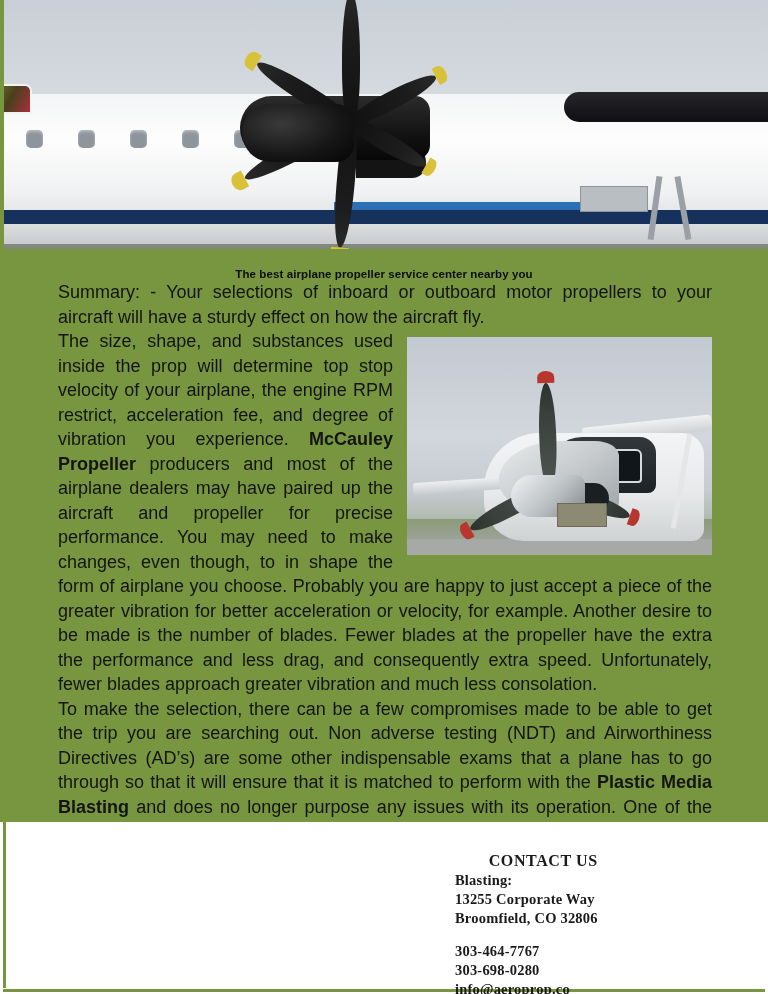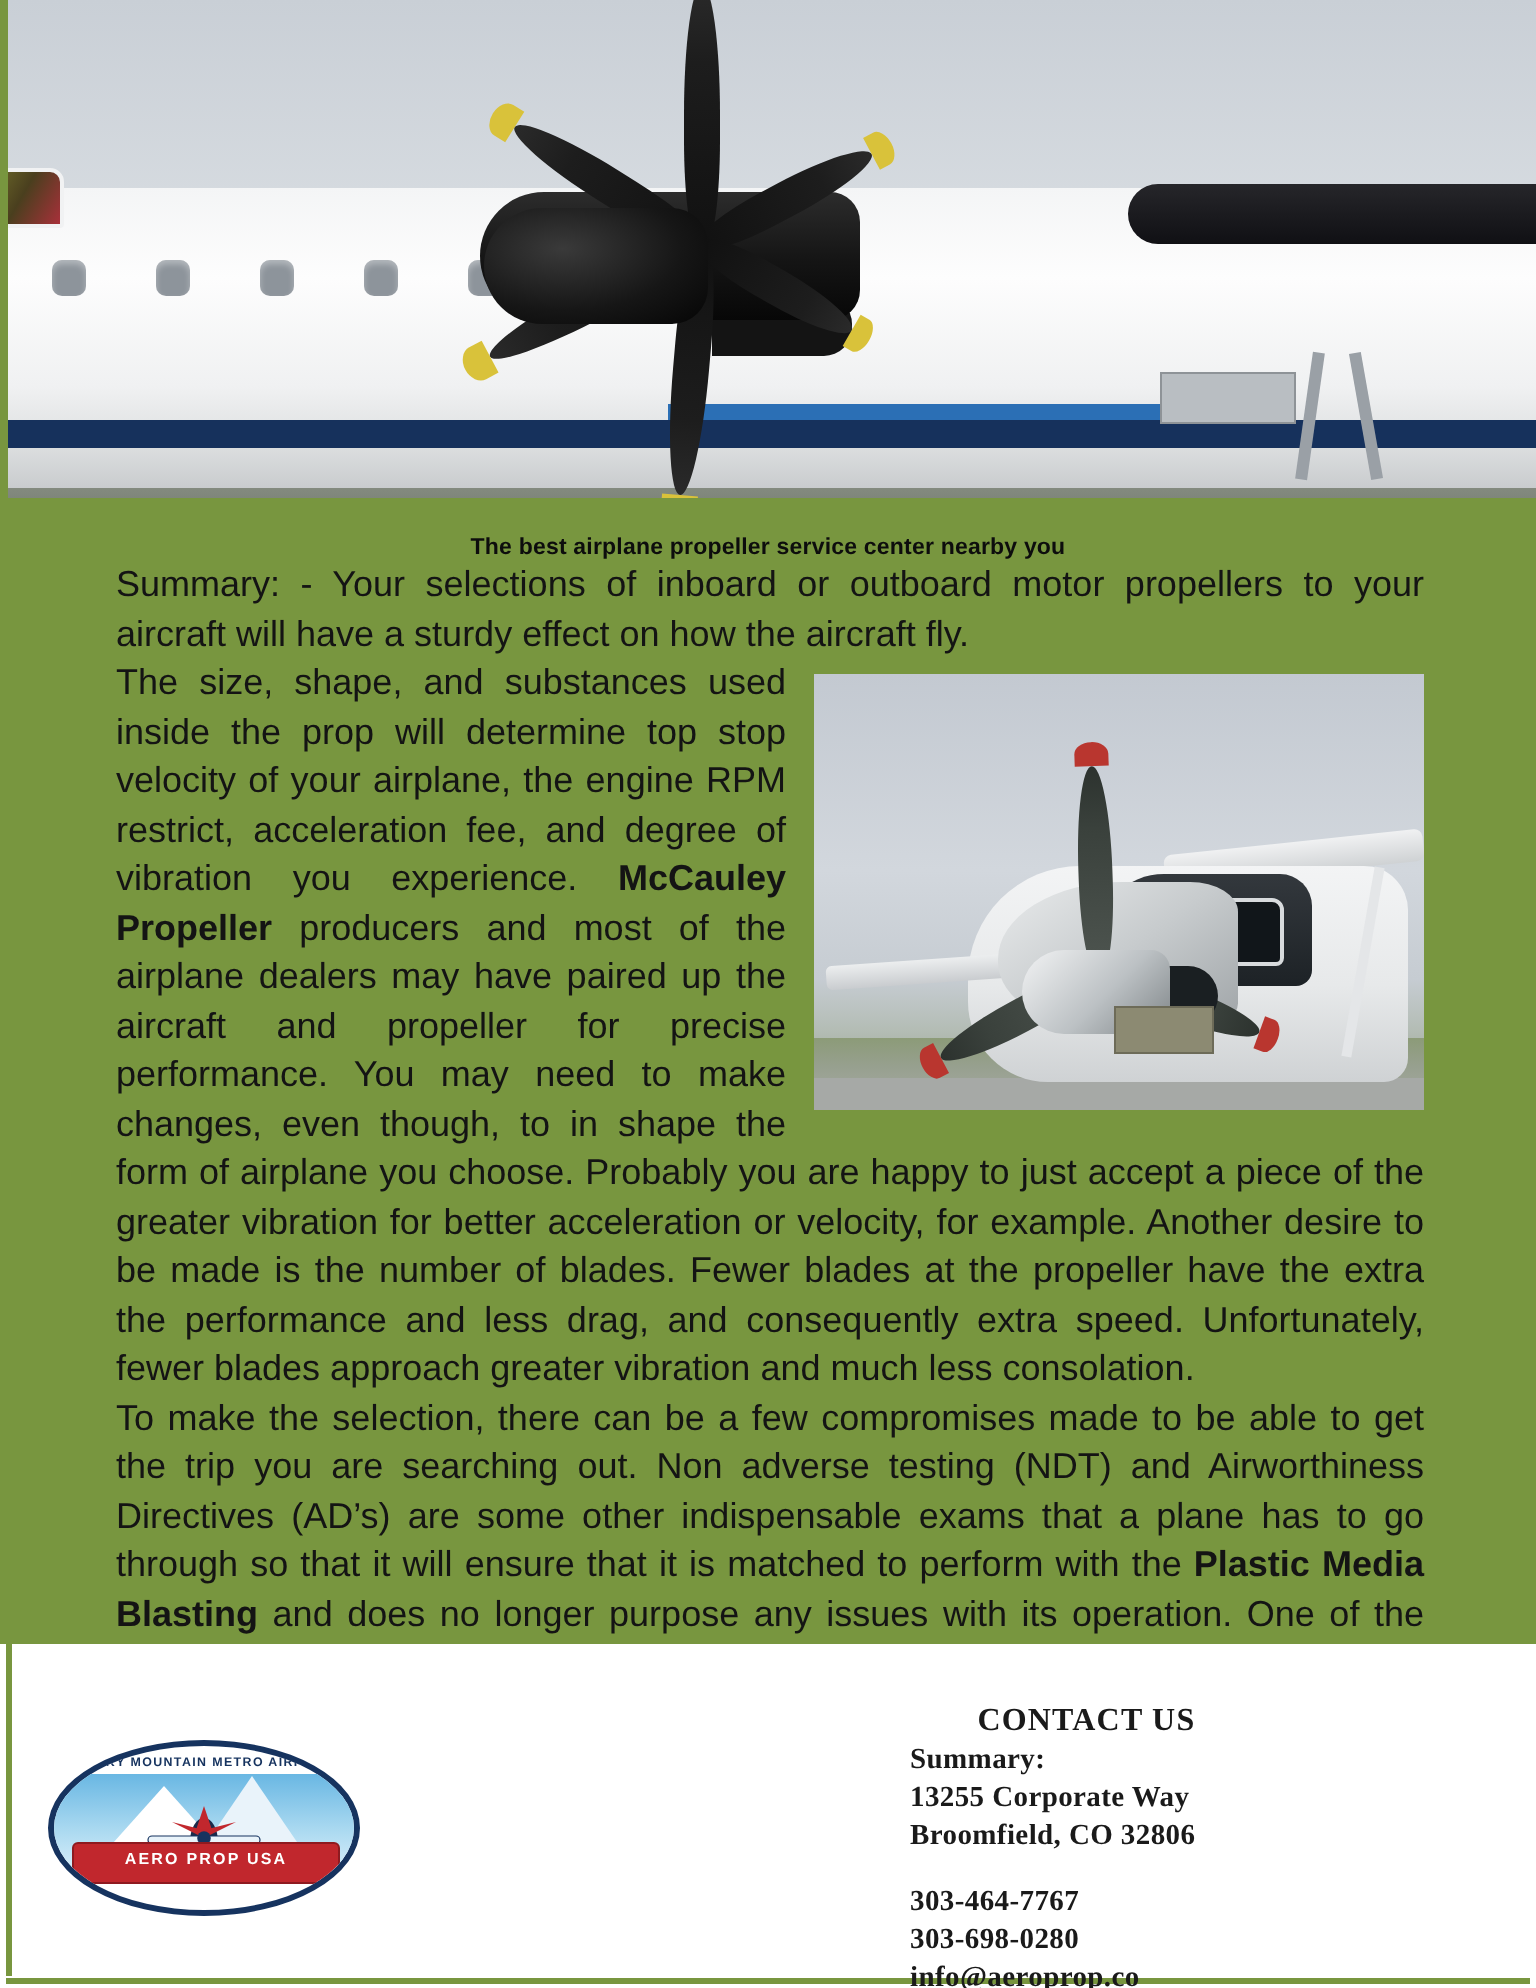--- a/index.html
+++ b/index.html
@@ -571,42 +571,24 @@
         <span>To make the selection, there can be a few compromises made to be able to get the trip you are searching out. Non adverse testing (NDT) and Airworthiness Directives (AD’s) are some other indispensable exams that a plane has to go through so that it will ensure that it is matched to perform with the </span><strong>Plastic Media Blasting</strong><span> and does no longer purpose any issues with its operation. One of the choices you may make is set the steel that the prop is made from.</span>
       </p>
 
     </div>
   </div>
 
   <div class="footer">
     <div class="footer-rule-left"></div>
     <div class="footer-rule-bottom"></div>
 
-    <div class="logo">
-      <div class="logo-oval">
-        <div class="logo-sky"></div>
-        <div class="logo-mtn"></div>
-        <div class="logo-mtn2"></div>
-        <div class="logo-arc-text">ROCKY MOUNTAIN METRO AIRPORT</div>
-        <svg class="logo-plane" viewBox="0 0 60 34">
-          <ellipse cx="30" cy="20" rx="7" ry="12" fill="#1b2a4a"></ellipse>
-          <rect x="2" y="17" width="56" height="4" rx="2" fill="#e9f3fa" stroke="#16335f" stroke-width=".6"></rect>
-          <path d="M30 2 L34 14 L26 14 Z" fill="#c1272d"></path>
-          <path d="M30 34 L34 22 L26 22 Z" fill="#c1272d"></path>
-          <path d="M14 10 L30 18 L30 14 Z" fill="#c1272d"></path>
-          <path d="M46 10 L30 18 L30 14 Z" fill="#c1272d"></path>
-          <circle cx="30" cy="18" r="3.4" fill="#16335f"></circle>
-        </svg>
-        <div class="logo-banner">AERO PROP USA</div>
-      </div>
-    </div>
 
     <div class="contact">
       <div class="contact-heading">CONTACT US</div>
-      <div class="contact-line">Summary:</div>
+      <div class="contact-line">Blasting:</div>
       <div class="contact-line">13255 Corporate Way</div>
       <div class="contact-line">Broomfield, CO 32806</div>
       <div class="contact-gap"></div>
       <div class="contact-line">303-464-7767</div>
       <div class="contact-line">303-698-0280</div>
       <div class="contact-line">info@aeroprop.co</div>
 
     </div>
   </div>
 

